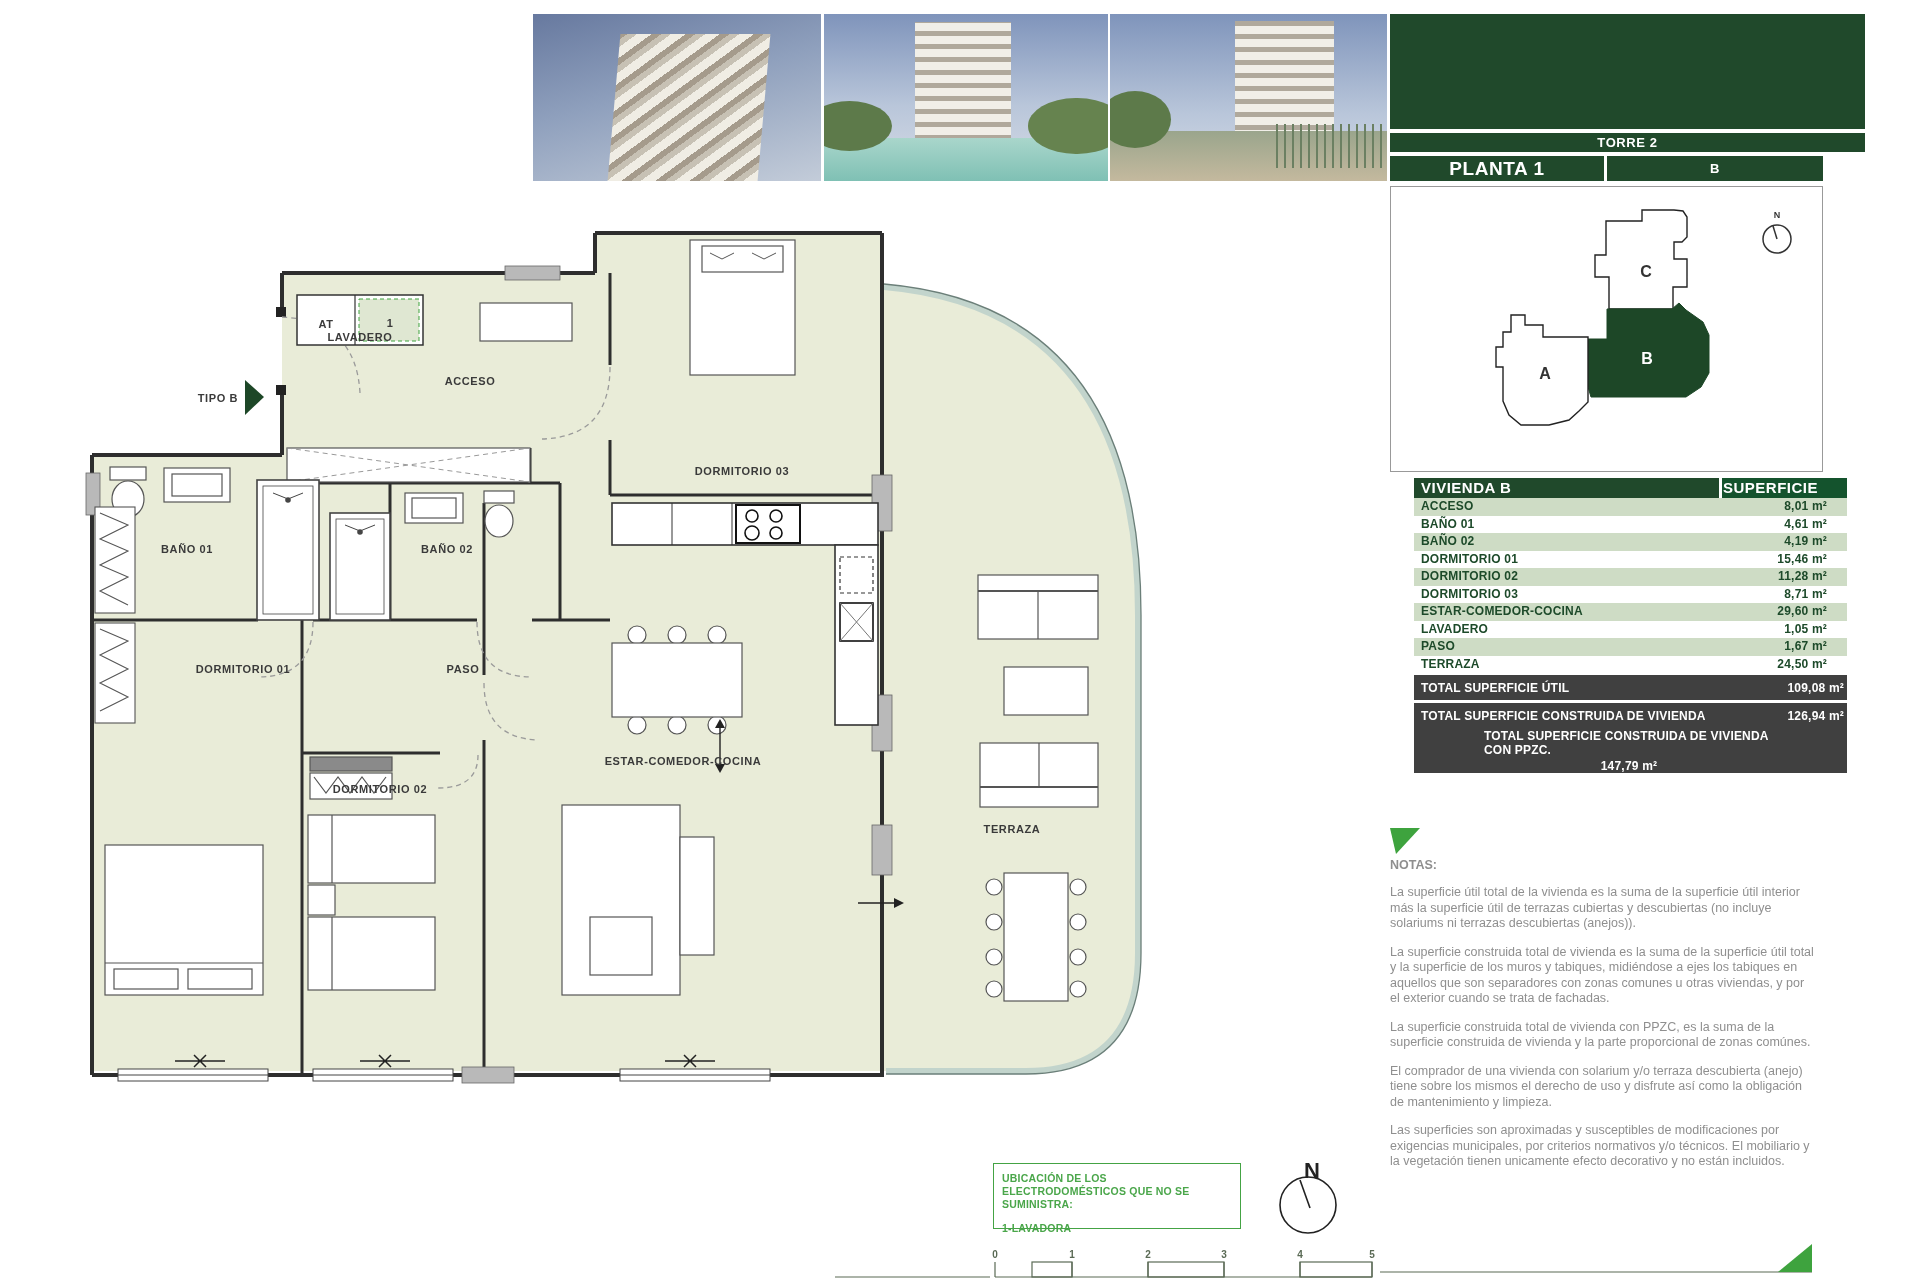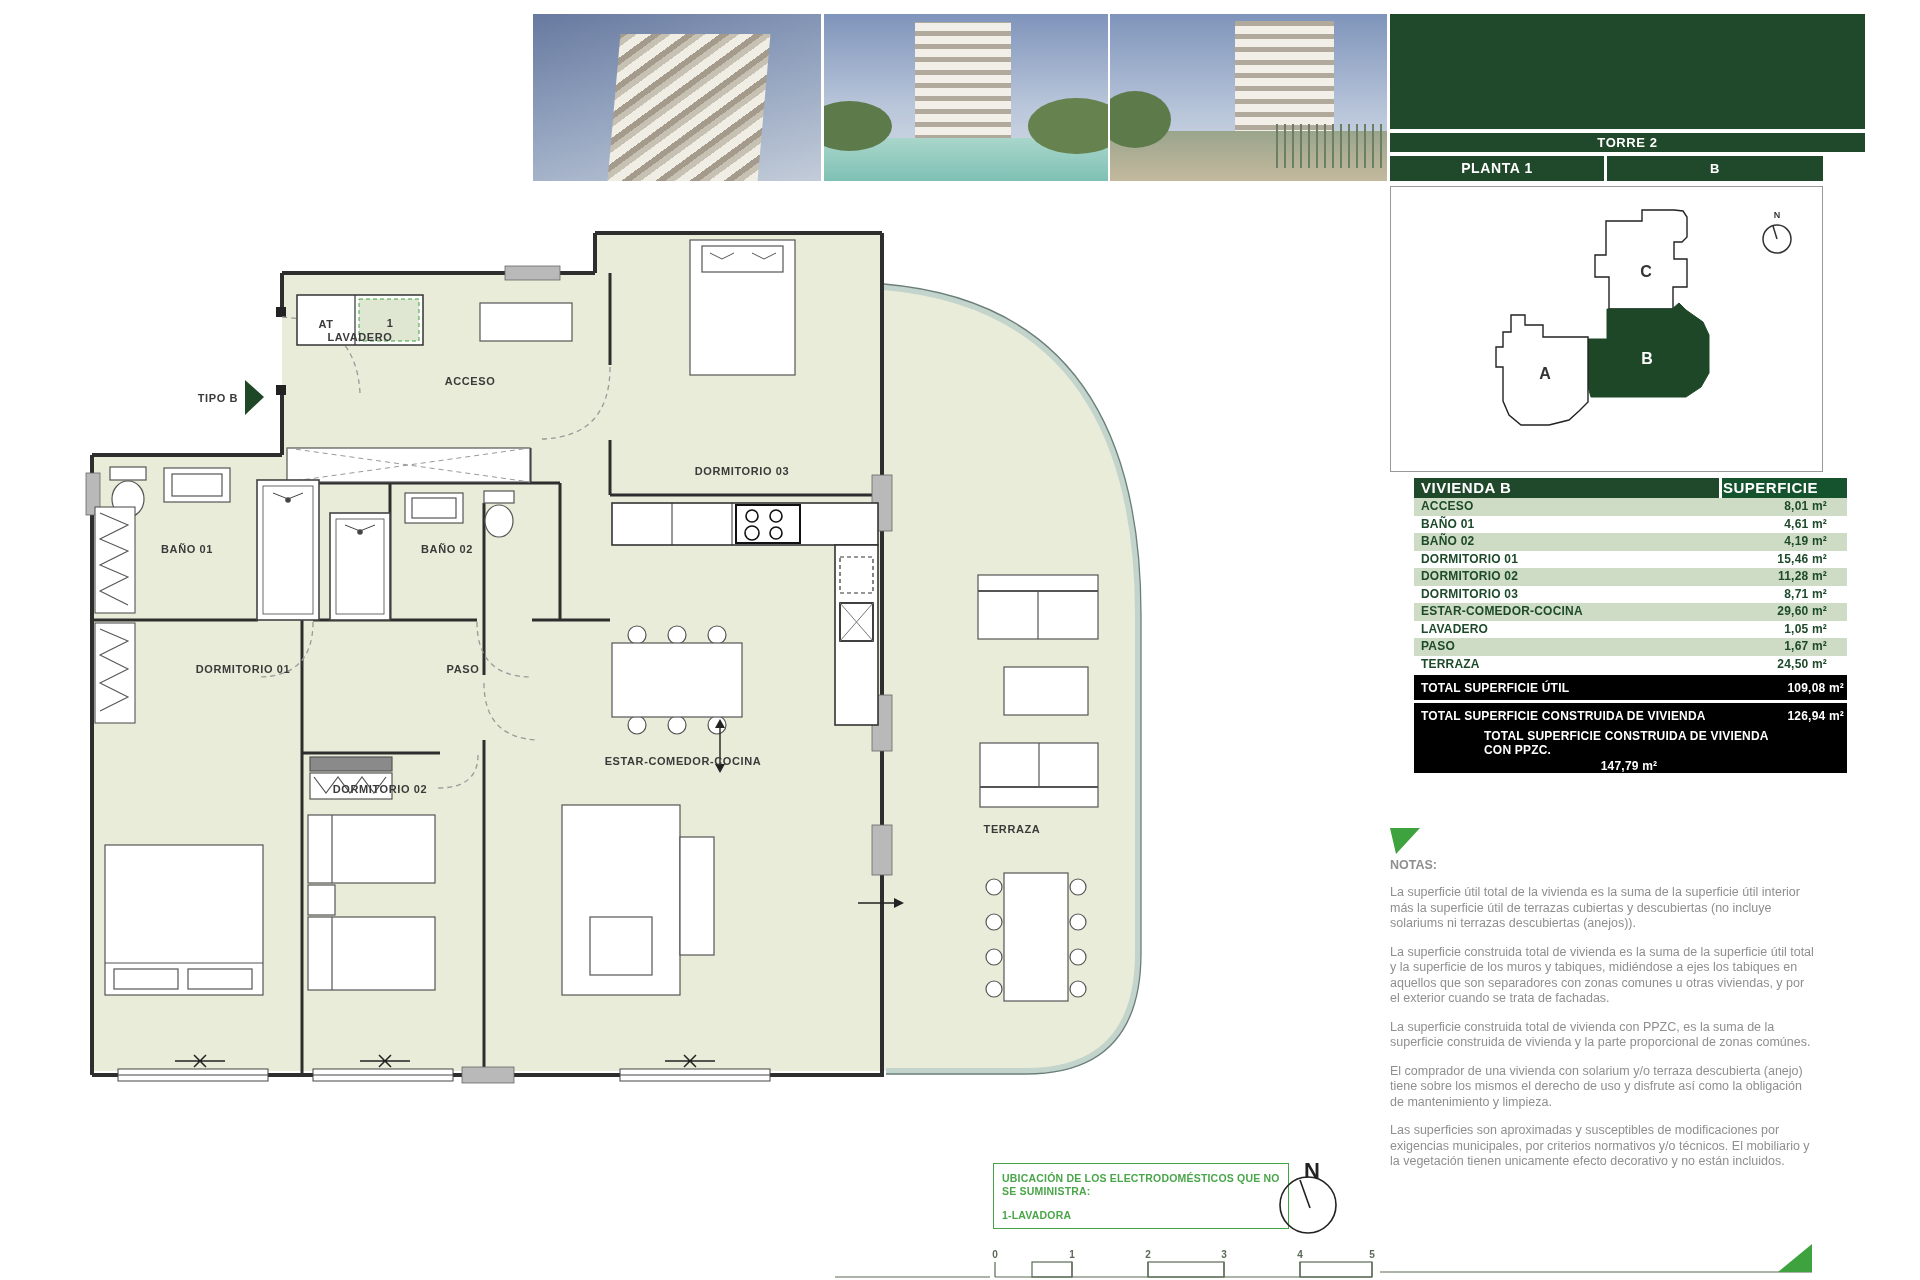--- a/index.html
+++ b/index.html
@@ -19,31 +19,31 @@
   .tbl-head .c1{width:305px;background:#20492b;color:#fff;font-weight:bold;
       font-size:15px;line-height:20px;padding-left:7px;box-sizing:border-box;letter-spacing:.5px;}
   .tbl-head .gap{width:3px;background:#fff;}
   .tbl-head .c2{flex:1;background:#14532d;color:#fff;font-weight:bold;
       font-size:15px;line-height:20px;padding-left:1px;letter-spacing:.5px;}
   .trow{display:flex;justify-content:space-between;height:17.5px;line-height:17.5px;
         font-size:12px;font-weight:bold;color:#1d4a2a;letter-spacing:.2px;}
   .trow:nth-child(odd){background:#cedcc5;}
   .trow .lbl{padding-left:7px;}
   .trow .val{padding-right:20px;}
-  .total{display:flex;justify-content:space-between;align-items:center;background:#000000;
+  .total{display:flex;justify-content:space-between;align-items:center;background:#404040;
          color:#fff;font-size:12px;font-weight:bold;letter-spacing:.2px;}
   .total .lbl{padding-left:7px;max-width:300px;line-height:14px;}
   .total .val{padding-right:3px;}
   
   .notes{position:absolute;left:1390px;top:828px;width:426px;color:#8f8f8f;font-size:12.5px;}
   .notes h4{margin:30px 0 0 0;font-size:12.5px;font-weight:bold;color:#8f8f8f;}
   .notes p{margin:13px 0 0 0;line-height:15.5px;}
   .tri{position:absolute;}
   
-  .appbox{position:absolute;left:993px;top:1163px;width:296px;height:66px;
+  .appbox{position:absolute;left:993px;top:1163px;width:248px;height:66px;
           border:1px solid #44a344;color:#4aa64a;font-size:10.5px;font-weight:bold;
           padding:8px 8px;box-sizing:border-box;line-height:13px;letter-spacing:.2px;}
   .appbox .l2{margin-top:11px;}
   svg text{font-family:"Liberation Sans",sans-serif;}
   .planlabel{font-size:11px;font-weight:bold;fill:#3a3a3a;letter-spacing:.6px;}
 </style>
 </head>
 <body>
 
 <div class="sheet">
@@ -61,21 +61,21 @@
     <div class="ph-layer" style="left:45%;top:4%;width:36%;height:70%;background:repeating-linear-gradient(0deg,#f1efe8 0 8px,#b0a99c 8px 13px);"></div>
     <div class="ph-layer" style="left:0;bottom:0;width:100%;height:30%;background:linear-gradient(180deg,#9aa58c,#c4b99e);"></div>
     <div class="ph-layer" style="left:-4%;bottom:20%;width:26%;height:34%;border-radius:50%;background:#5d7a4a;"></div>
     <div class="ph-layer" style="right:0;bottom:8%;width:40%;height:26%;background:repeating-linear-gradient(90deg,#6b8062 0 2px,transparent 2px 8px);"></div>
   </div>
 
   <div class="greenblock" style="top:14px;height:115px;"></div>
   <div class="greenblock bar" style="top:133px;height:19px;font-size:13px;line-height:19px;">
     <span>TORRE 2</span>
   </div>
-  <div class="greenblock bar" style="top:156px;height:25px;width:214px;font-size:14px;line-height:25px;">
+  <div class="greenblock bar" style="top:156px;height:25px;width:214px;font-size:19px;line-height:25px;">
     <span>PLANTA 1</span>
   </div>
   <div class="greenblock bar" style="top:156px;left:1607px;width:216px;font-size:13px;line-height:25px;height:25px;">
     <span>B</span>
   </div>
 
   <div class="keyplan">
     <svg width="431" height="284" viewBox="0 0 431 284">
 
       <polygon points="215,56 215,34 251,34 251,23 283,23 292,24 296,30 296,50 291,55 283,55 283,72 296,72 296,100 282,100 282,122 218,122 218,90 204,90 204,68 215,68" fill="#ffffff" stroke="#222" stroke-width="1.4"></polygon>

